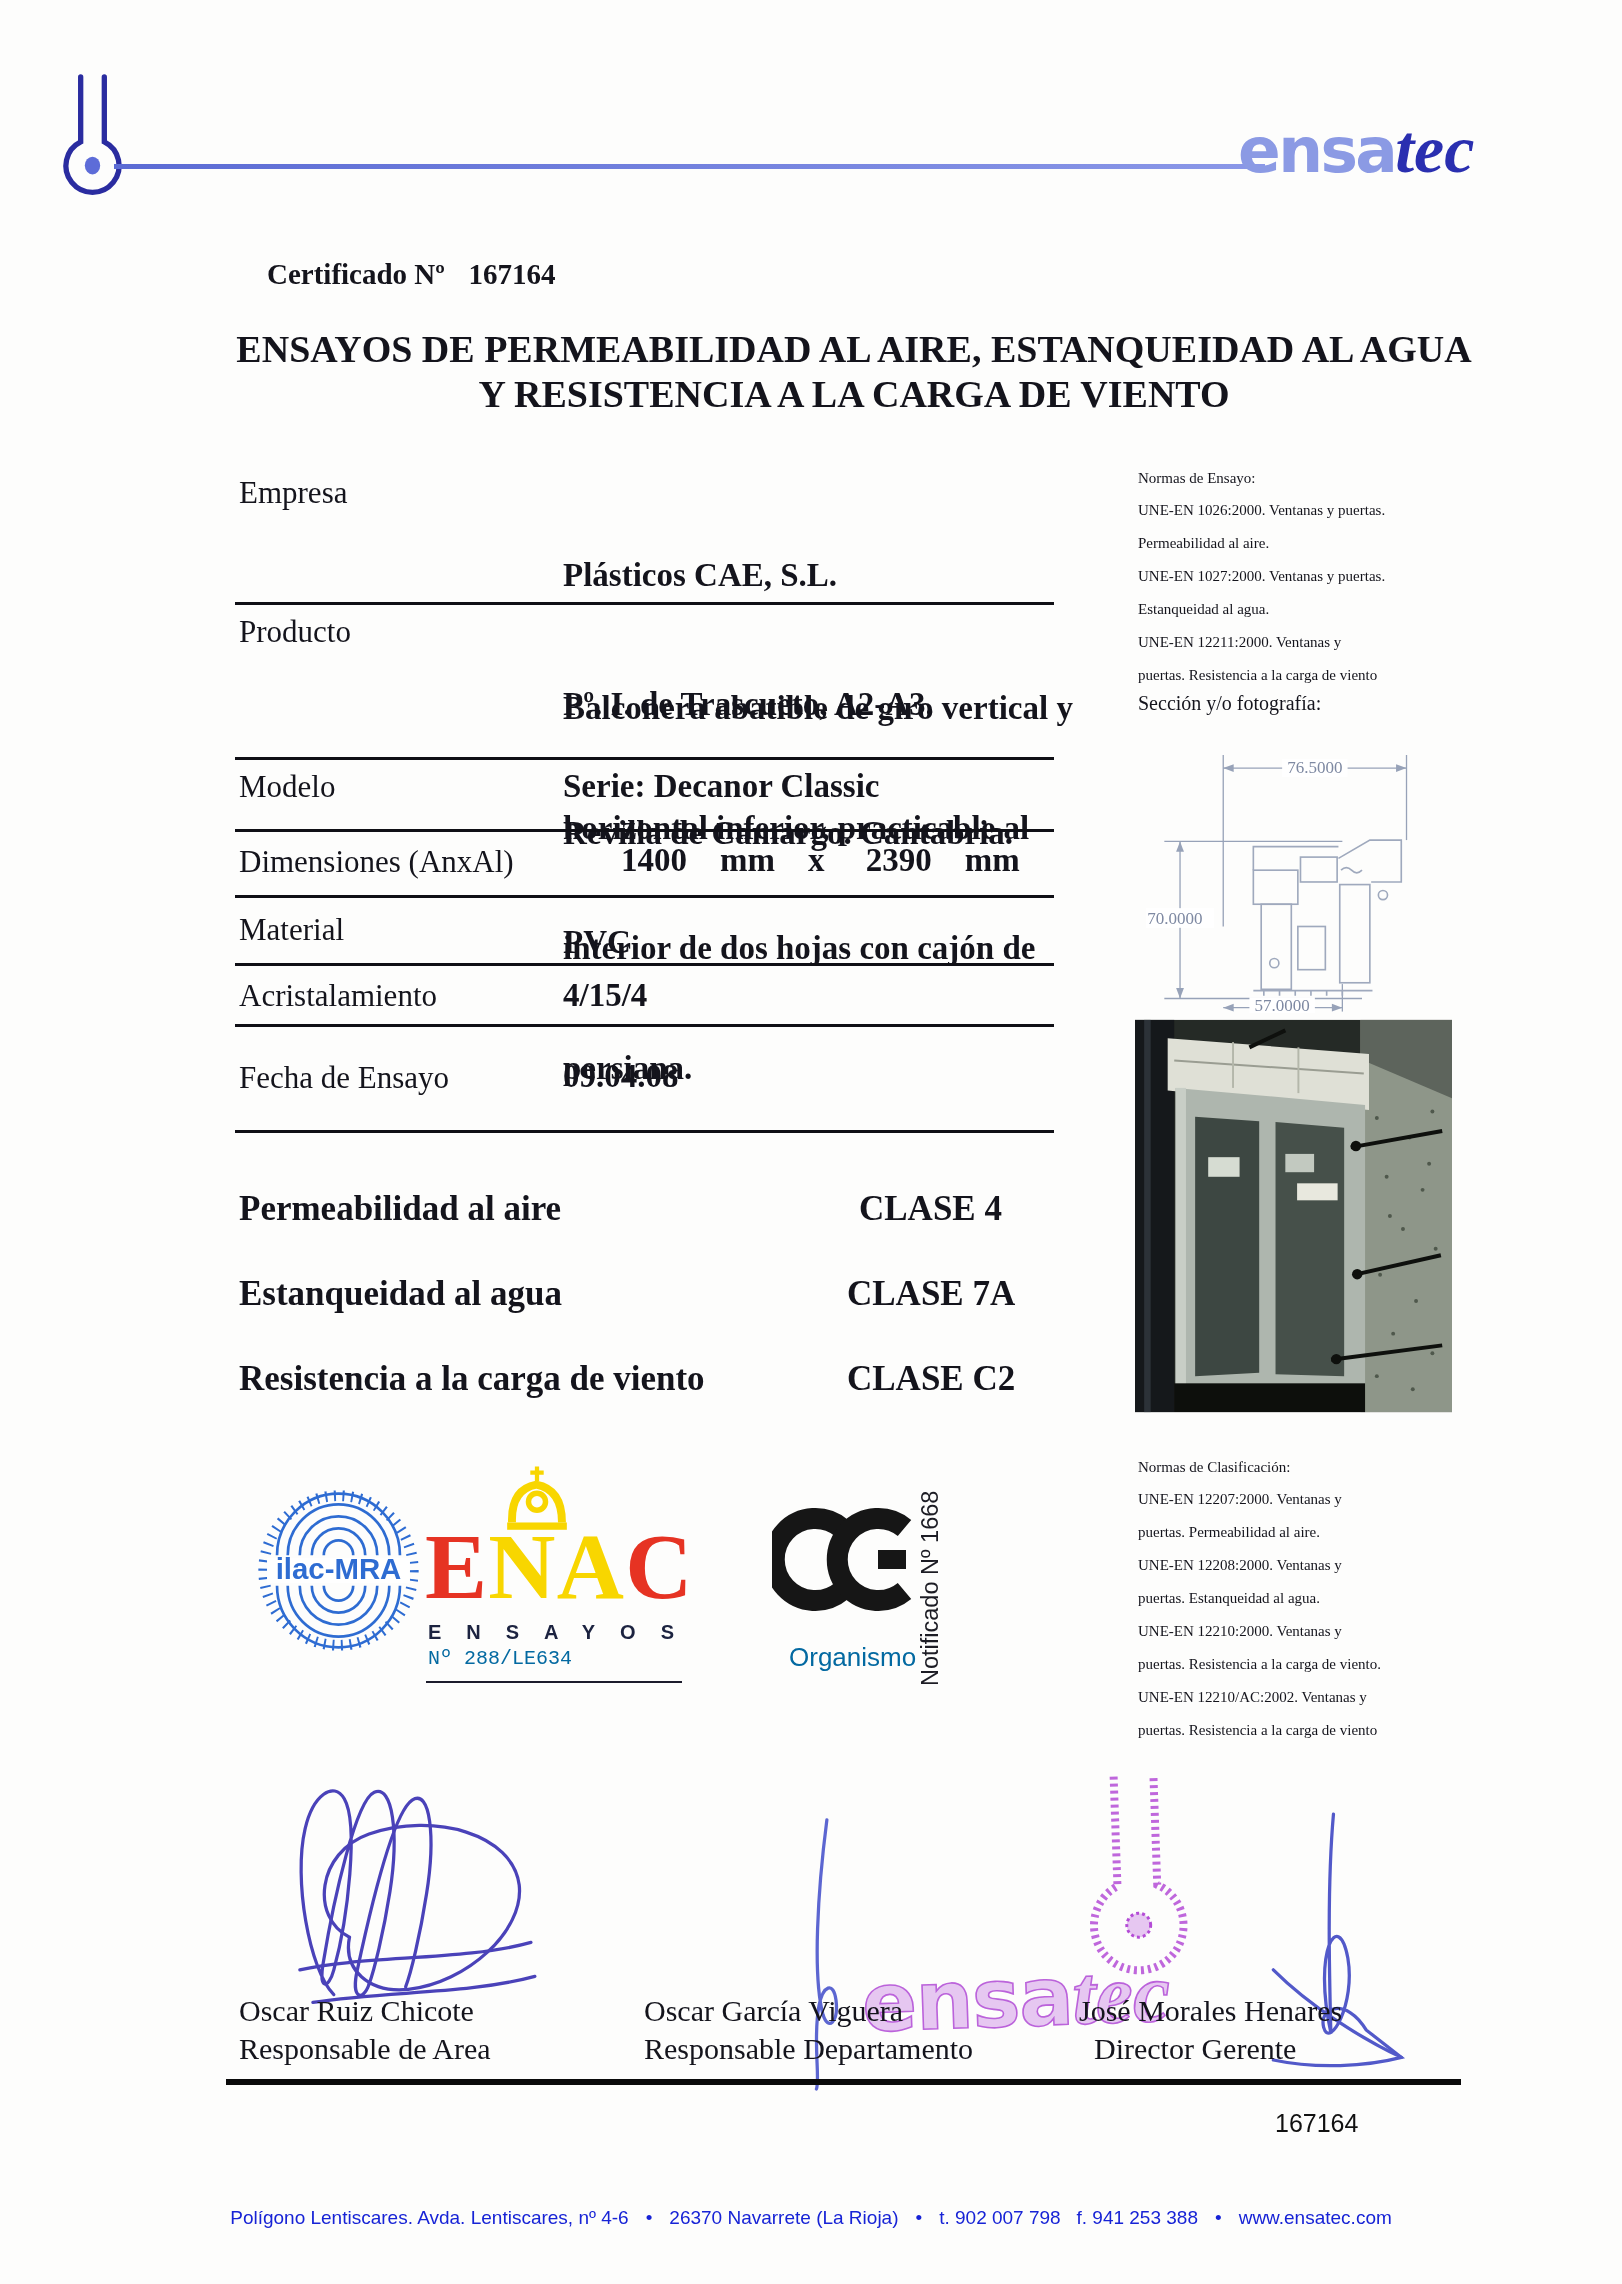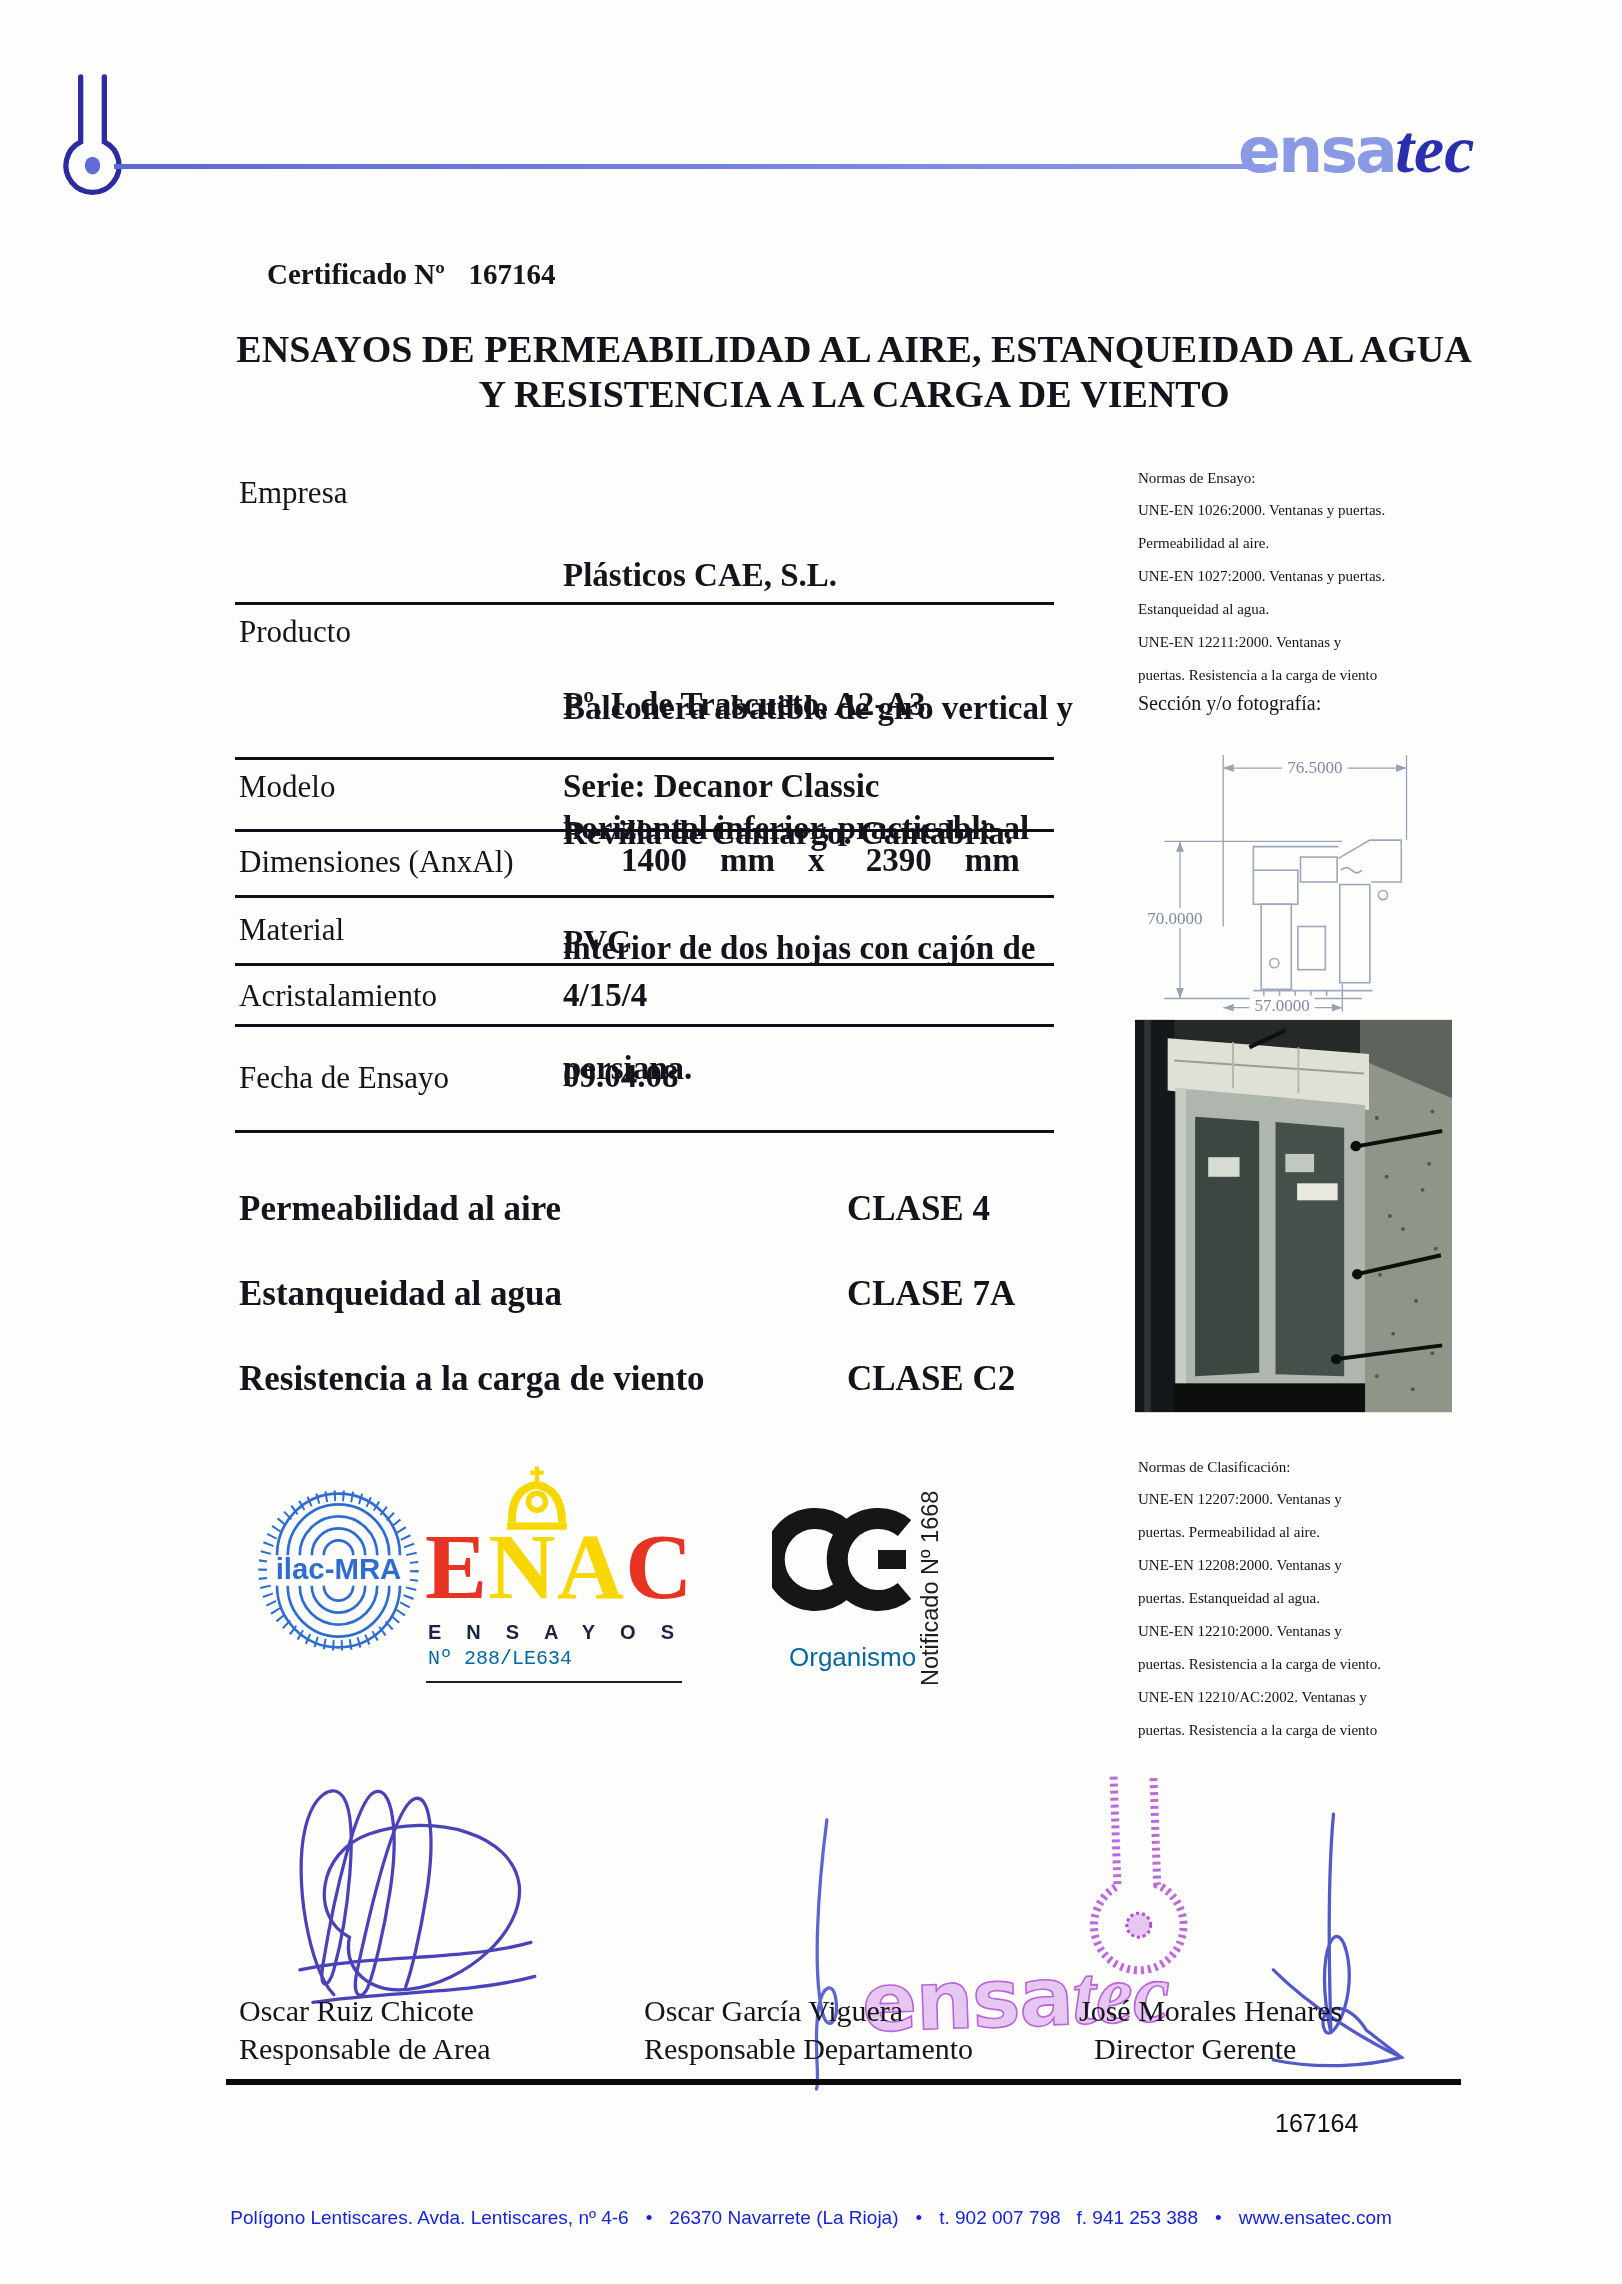--- a/index.html
+++ b/index.html
@@ -111,21 +111,21 @@
 
   <div class="abs f-label" style="top:978px;">Acristalamiento</div>
   <div class="abs f-value" style="top:977px;">4/15/4</div>
   <div class="abs rule" style="top:1024px;"></div>
 
   <div class="abs f-label" style="top:1060px;">Fecha de Ensayo</div>
   <div class="abs f-value" style="top:1058px;">09.04.08</div>
   <div class="abs rule" style="top:1130px;"></div>
 
   <div class="abs r-label" style="top:1189px;">Permeabilidad al aire</div>
-  <div class="abs r-value" style="top:1189px;">CLASE 4</div>
+  <div class="abs r-value" style="top:1189px;margin-left:12px;">CLASE 4</div>
   <div class="abs r-label" style="top:1274px;">Estanqueidad al agua</div>
   <div class="abs r-value" style="top:1274px;">CLASE 7A</div>
   <div class="abs r-label" style="top:1359px;">Resistencia a la carga de viento</div>
   <div class="abs r-value" style="top:1359px;">CLASE C2</div>
 
   <div class="abs rc" style="top:462px;">Normas de Ensayo:</div>
   <div class="abs rc" style="top:494px;">
     <div>UNE-EN 1026:2000. Ventanas y puertas.</div>
     <div>Permeabilidad al aire.</div>
     <div>UNE-EN 1027:2000. Ventanas y puertas.</div>

